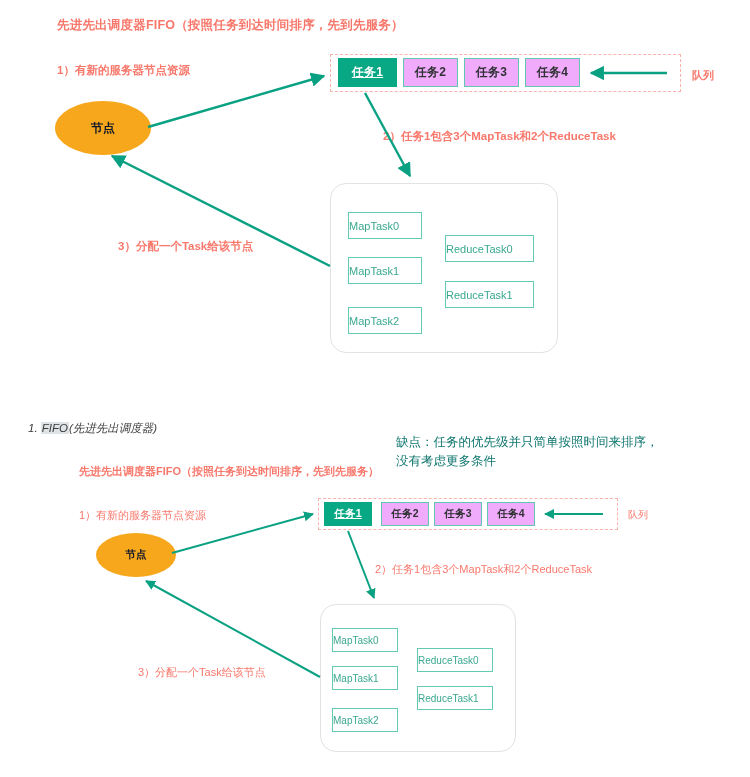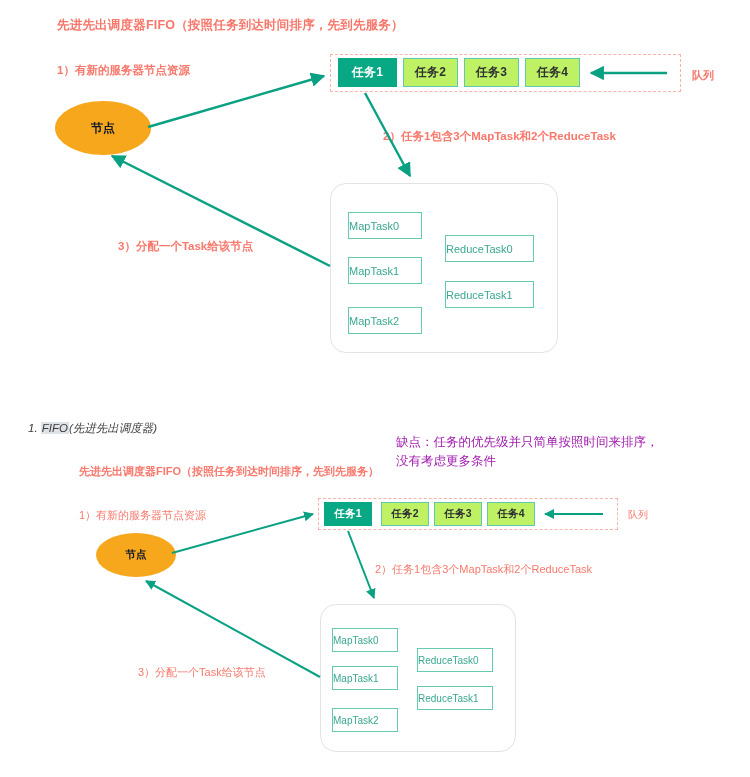--- a/index.html
+++ b/index.html
@@ -29,21 +29,21 @@
     font-weight:bold;
     white-space:nowrap;
   }
   .red-note-light{
     color:#f8786c;
     font-size:11px;
     white-space:nowrap;
     font-weight:normal;
   }
   .red-big{
-    color:#a21caf;
+    color:#0f766e;
     font-size:12.5px;
     line-height:17px;
     white-space:nowrap;
     text-align:right;
   }
   .doc-line{
     color:#3b3b3b;
     font-size:11.5px;
     white-space:nowrap;
     font-style:italic;
@@ -57,32 +57,33 @@
   
   .queue-box{
     border:1px dashed #f9b3ab;
     background:#ffffff;
     box-sizing:border-box;
   }
   .task-chip{
     position:absolute;
     box-sizing:border-box;
     border:1.2px solid #5fc9b0;
-    background:#bef264;
+    background:#f0abfc;
     color:#2f3133;
     font-weight:bold;
     display:flex;
     align-items:center;
     justify-content:center;
     letter-spacing:.2px;
   }
   .task-chip.active{
     background:#08a885;
     border-color:#08a885;
     color:#ffffff;
+    text-decoration:underline;
   }
 
   
   .node-ellipse{
     position:absolute;
     background:#f6a71c;
     border-radius:50%;
     display:flex;
     align-items:center;
     justify-content:center;

